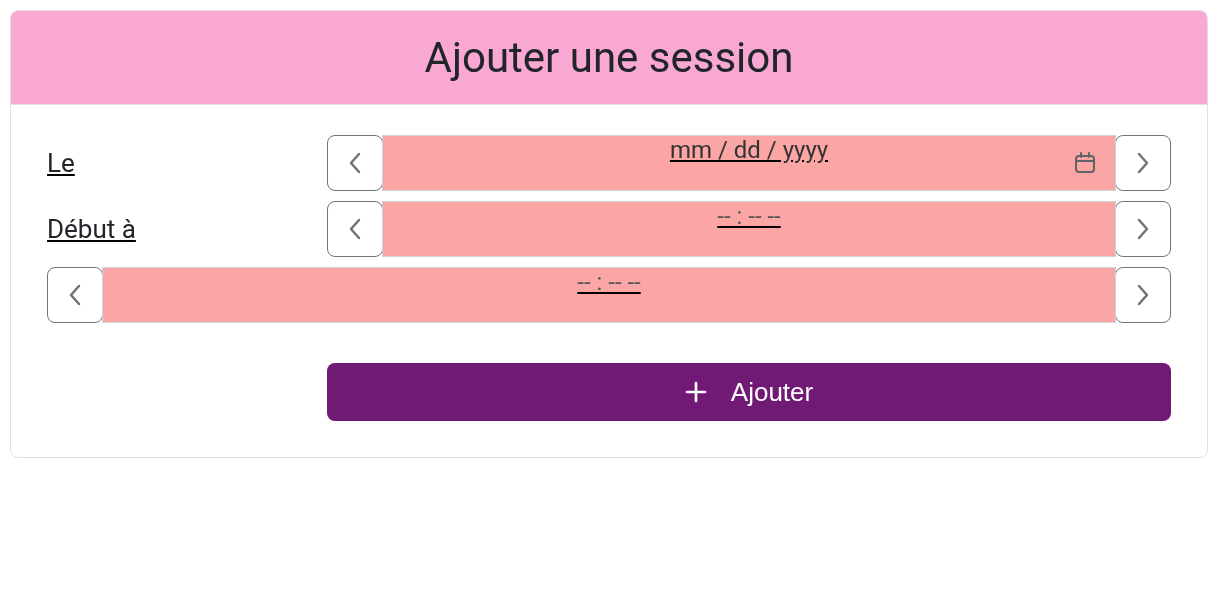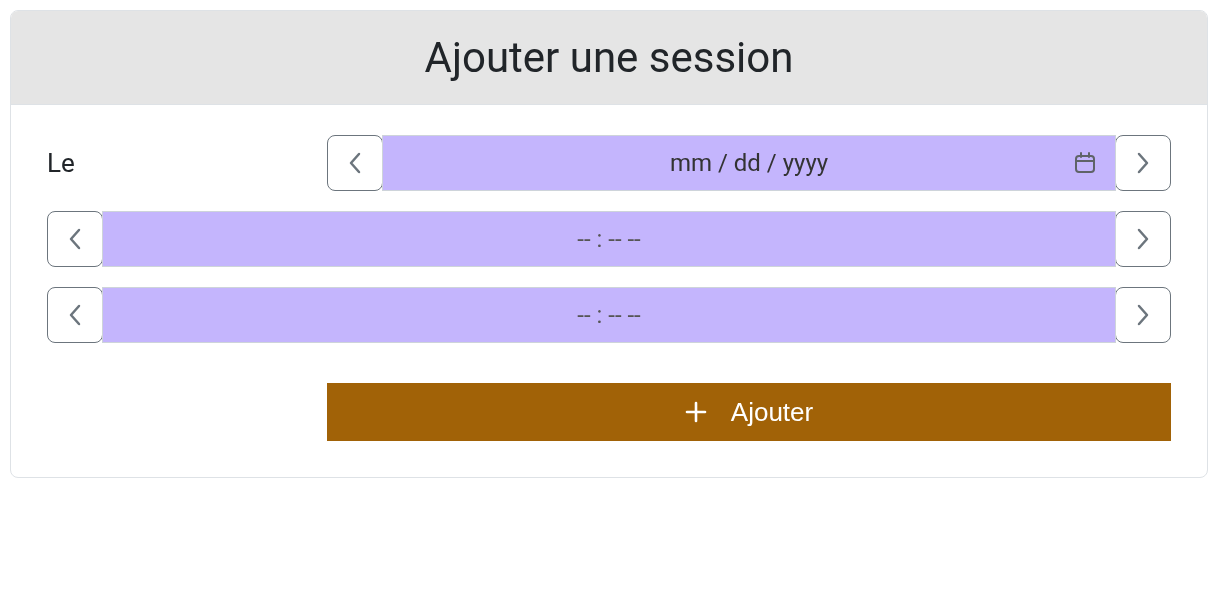--- a/index.html
+++ b/index.html
@@ -8,37 +8,38 @@
     background: #fff;
     padding: 10px;
     width: 1218px;
   }
   .card {
     border: 1px solid #dee2e6;
     border-radius: 8px;
     overflow: hidden;
   }
   .card-header {
-    background: #e5e5e5;
+    background: #f9a8d4;
     border-bottom: 1px solid #dee2e6;
     padding: 22px 20px;
     text-align: center;
   }
   .card-header h1 {
     font-size: 42px;
     font-weight: 400;
     color: #212529;
   }
   .card-body {
     padding: 30px 36px 36px 36px;
   }
   .form-row {
     display: flex;
     align-items: center;
-    margin-bottom: 20px;
+    margin-bottom: 10px;
+    text-decoration: underline;
   }
   .form-label {
     width: 280px;
     font-size: 26px;
     color: #212529;
     flex-shrink: 0;
   }
   .control-group {
     display: flex;
     flex: 1;
@@ -54,23 +55,23 @@
     align-items: center;
     justify-content: center;
     cursor: pointer;
     flex-shrink: 0;
     color: #6c757d;
   }
   .field {
     flex: 1;
     height: 56px;
     border: 1px solid #ced4da;
-    background: #c4b5fd;
-    display: flex;
-    align-items: center;
+    background: #fca5a5;
+    display: flex;
+    align-items: flex-start;
     justify-content: center;
     font-size: 24px;
     color: #555;
     position: relative;
     margin: 0 -1px;
   }
   .field.date {
     color: #333;
   }
   .calendar-icon {
@@ -107,24 +108,24 @@
     display: flex;
     margin-top: 40px;
   }
   .submit-spacer {
     width: 280px;
     flex-shrink: 0;
   }
   .submit-btn {
     flex: 1;
     height: 58px;
-    background: #a16207;
+    background: #701a75;
     color: #fff;
     border: none;
-    border-radius: 0;
+    border-radius: 8px;
     font-size: 26px;
     cursor: pointer;
     display: flex;
     align-items: center;
     justify-content: center;
     gap: 24px;
   }
   svg { display: block; }
 </style>
 </head>
@@ -161,20 +162,21 @@
           <span>
             <svg width="14" height="22" viewBox="0 0 14 22" fill="none" stroke="currentColor" stroke-width="2.5" stroke-linecap="round" stroke-linejoin="round">
                 <polyline points="3,2 11,11 3,20"></polyline>
               </svg>
           </span>
         </button>
       </div>
     </div>
 
     <div class="form-row">
+      <div class="form-label">Début à</div>
       <div class="control-group">
         <button class="stepper-btn">
           <span>
             <svg width="14" height="22" viewBox="0 0 14 22" fill="none" stroke="currentColor" stroke-width="2.5" stroke-linecap="round" stroke-linejoin="round">
                 <polyline points="11,2 3,11 11,20"></polyline>
               </svg>
           </span>
         </button>
         <div class="field">
           <span>-- : --   --</span>

